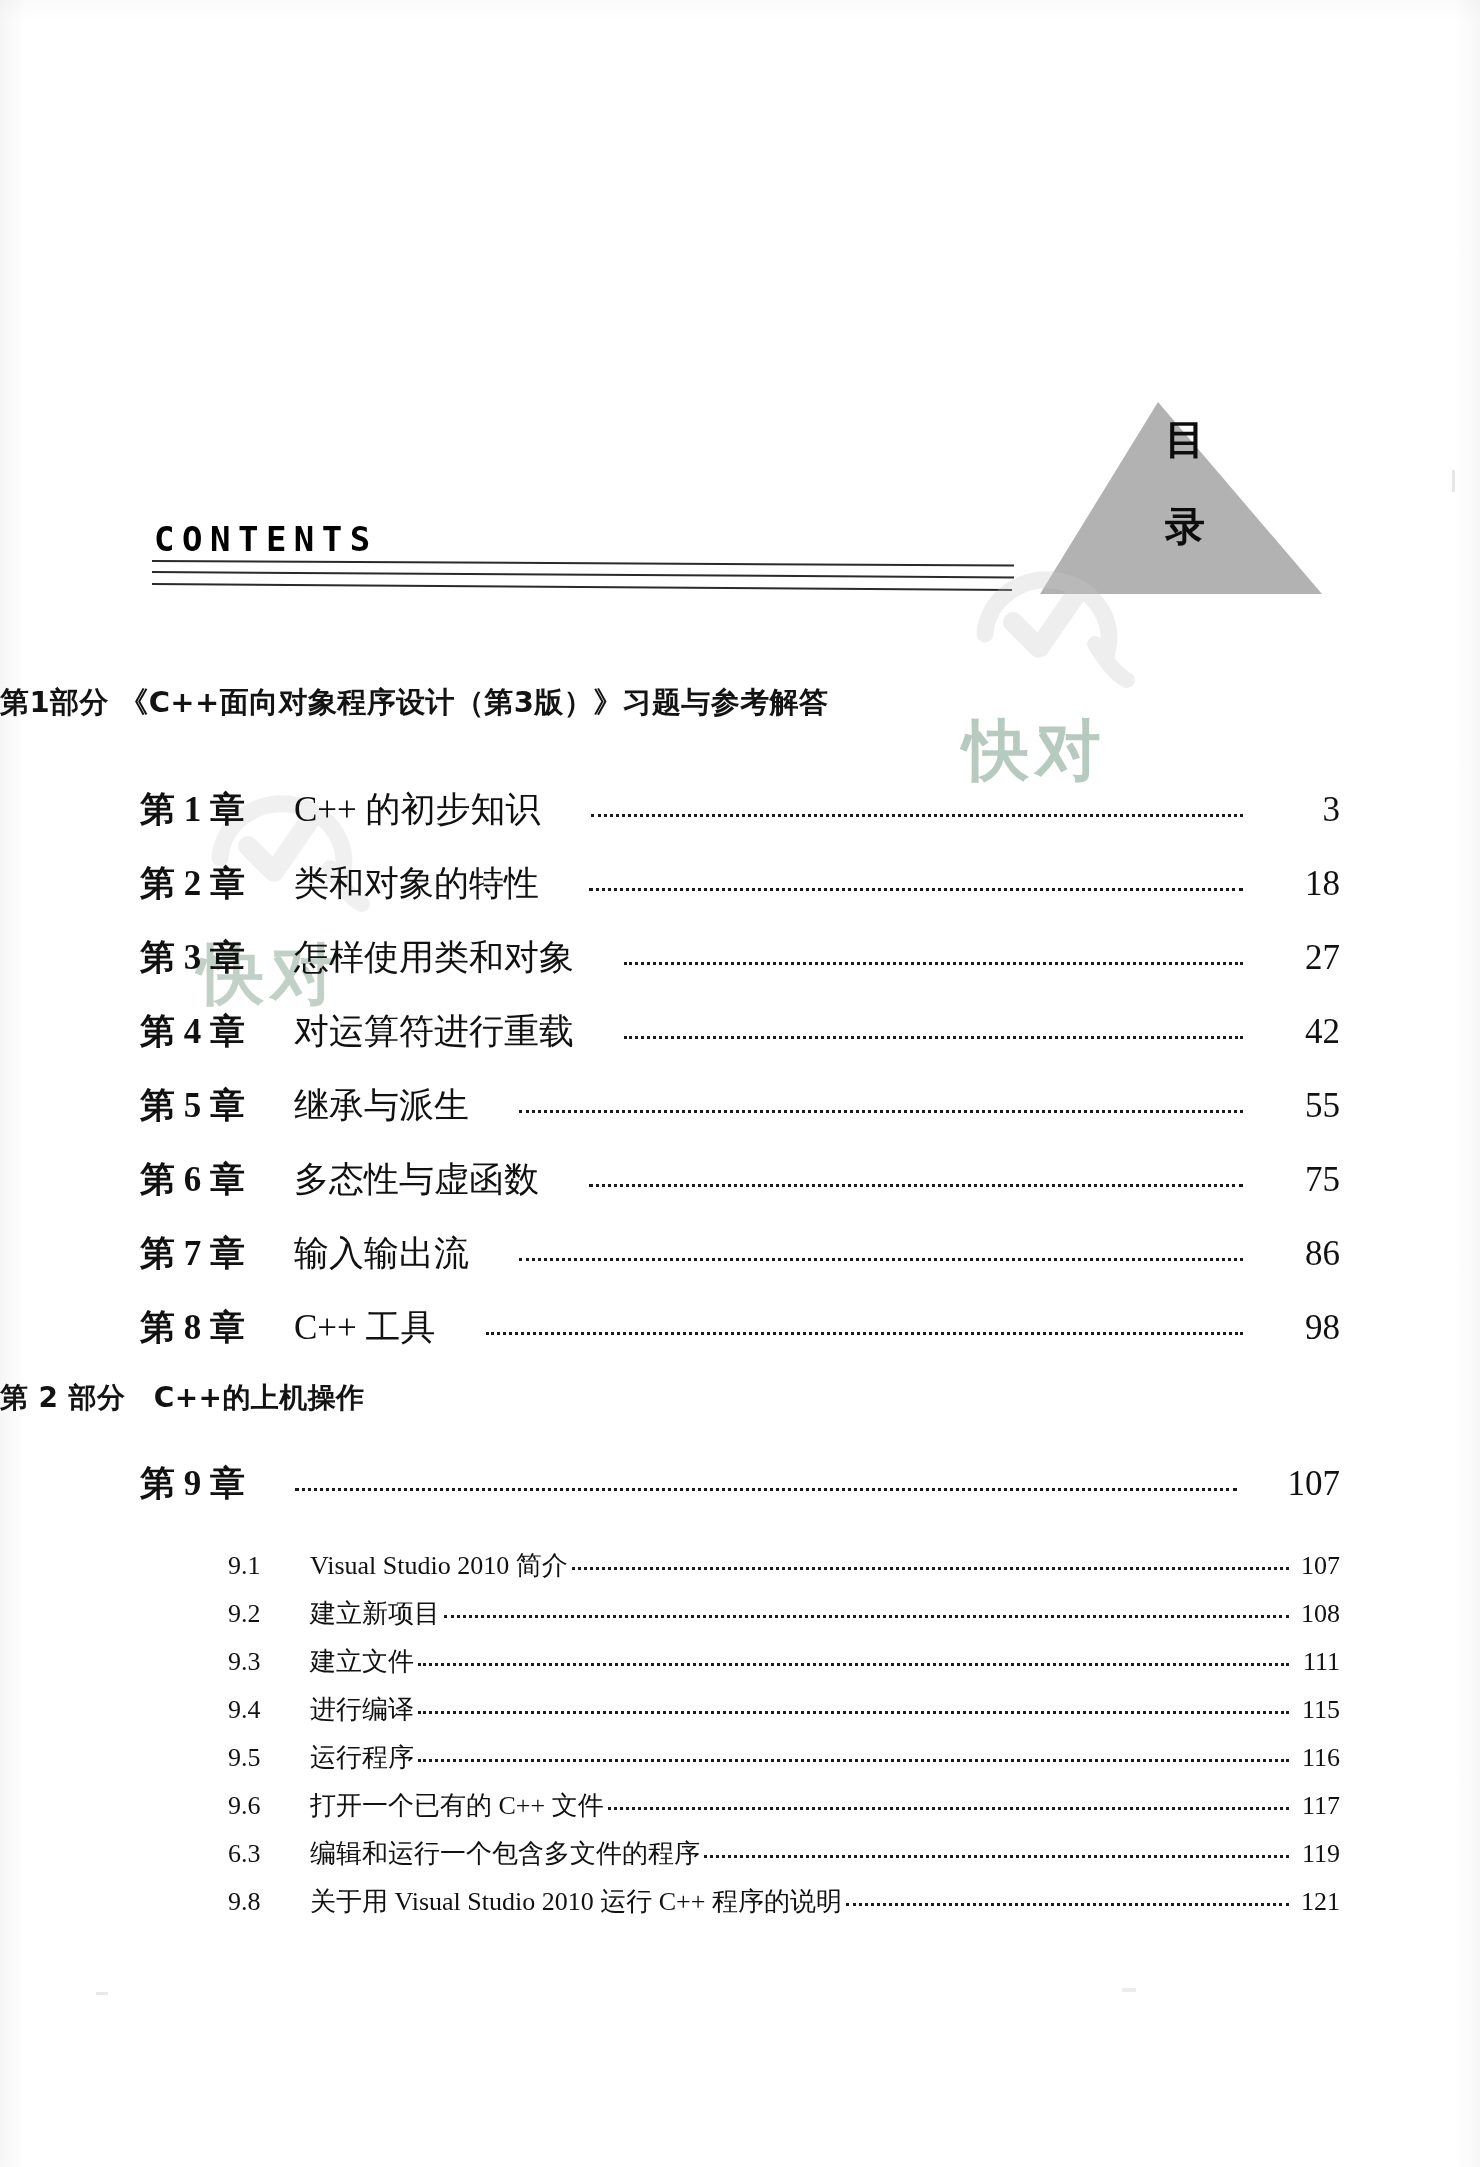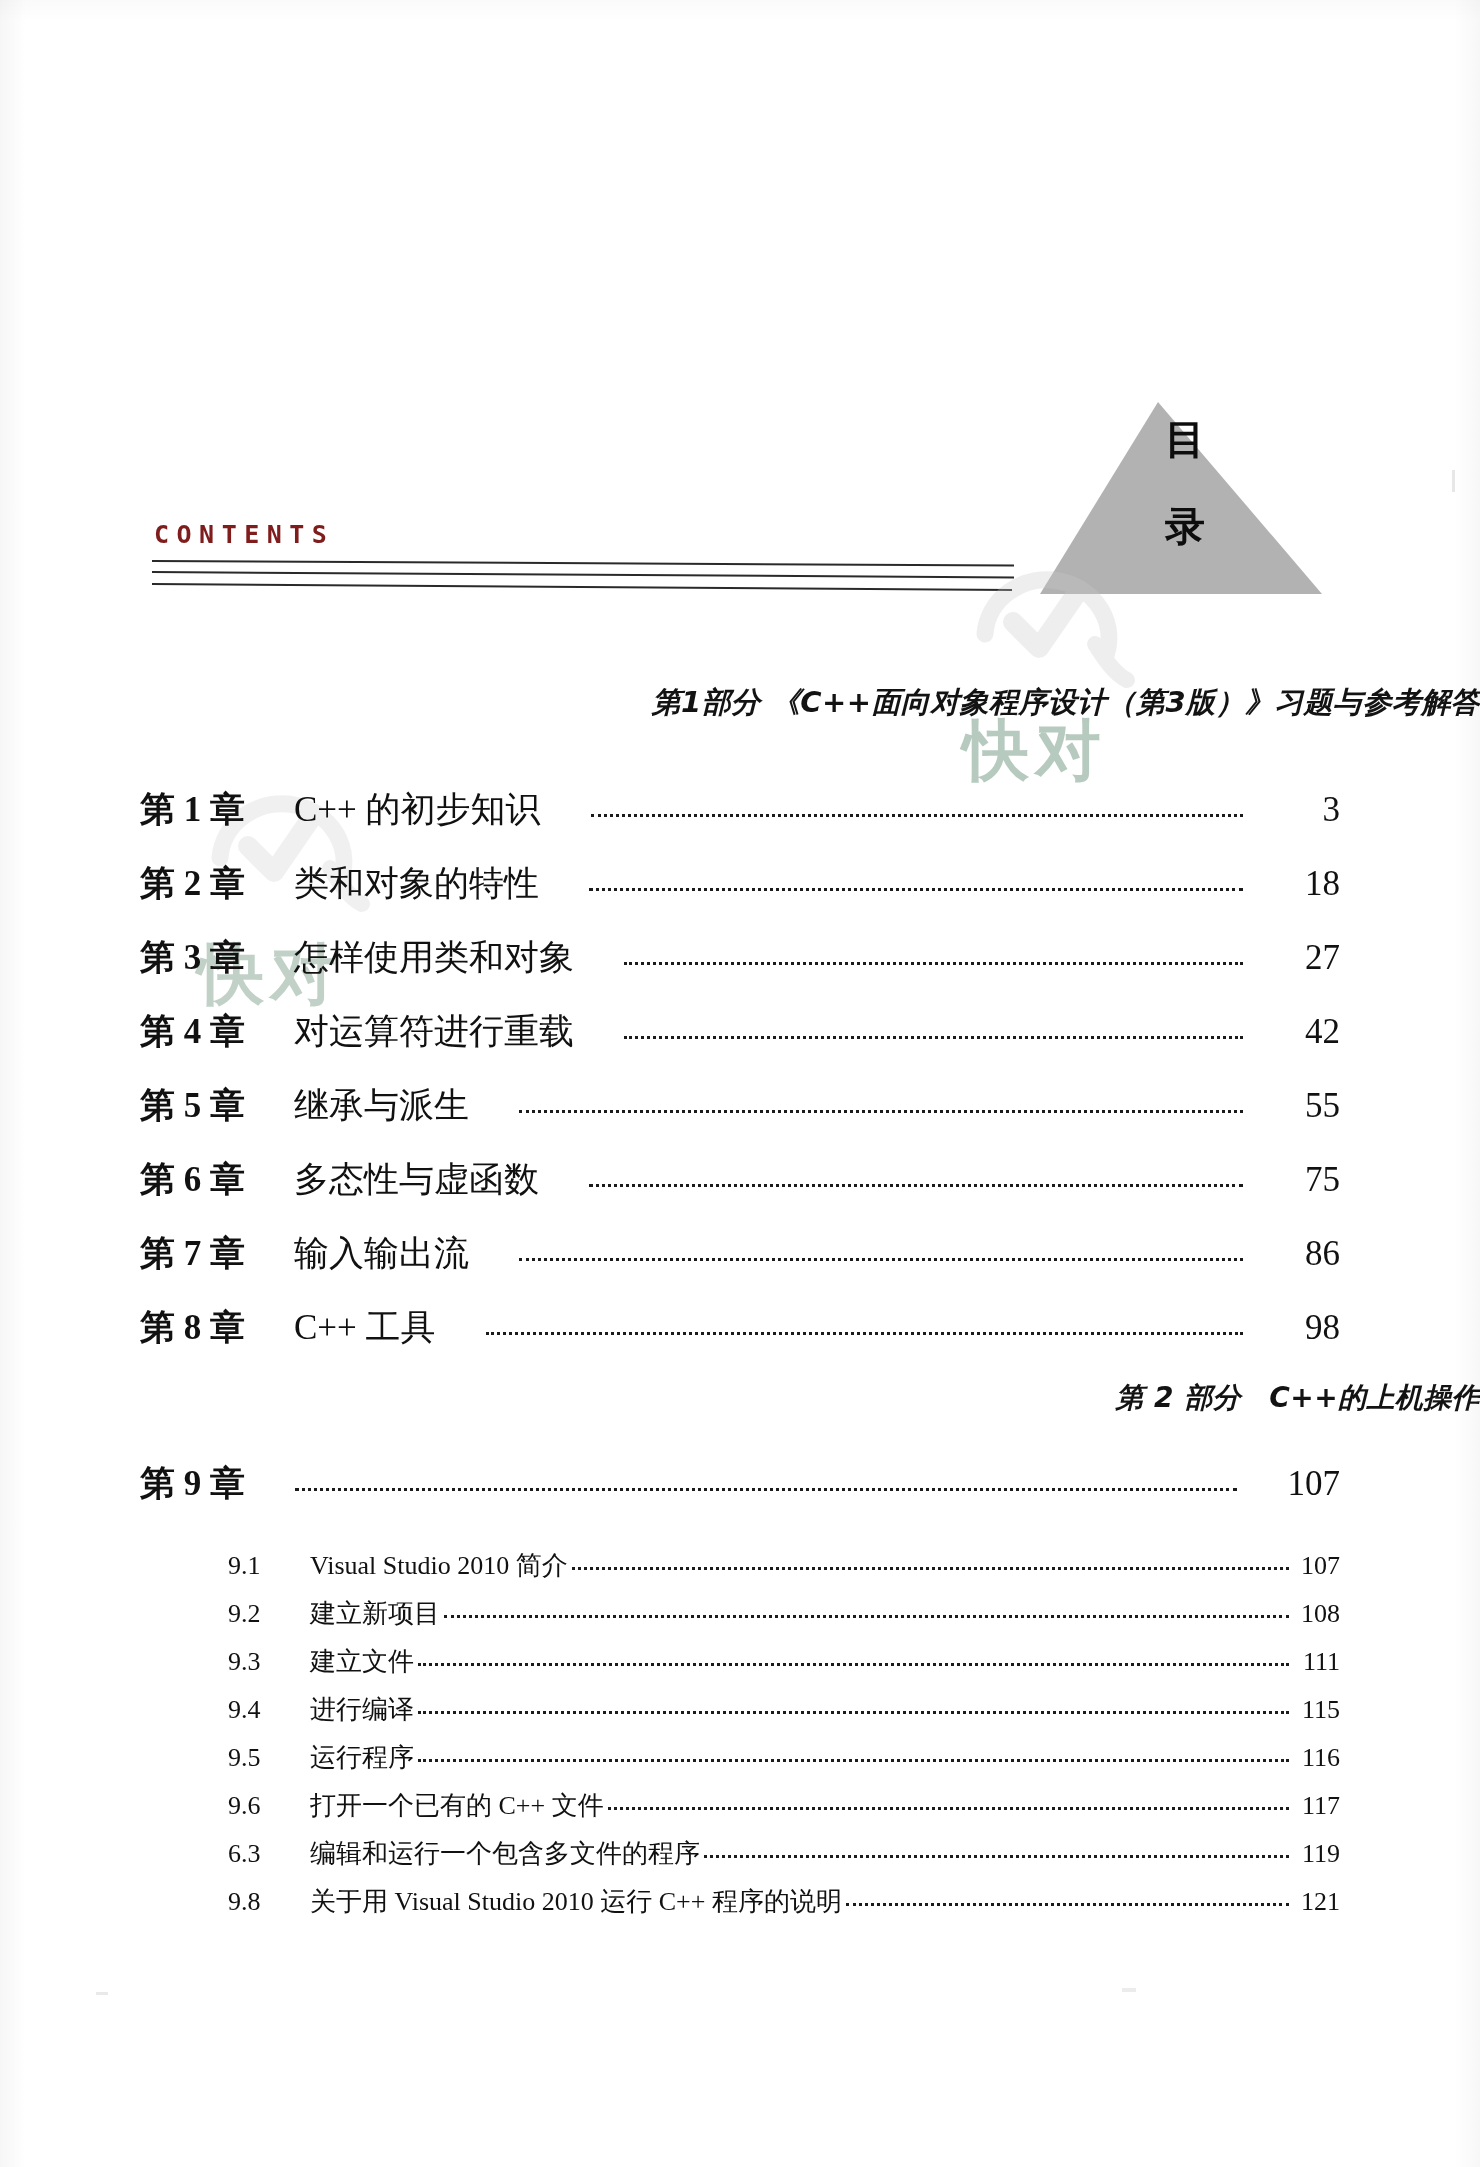--- a/index.html
+++ b/index.html
@@ -21,22 +21,22 @@
       linear-gradient(180deg,rgba(0,0,0,.02) 0px,rgba(0,0,0,0) 22px);
     pointer-events:none;
   }
   .edge-speck{position:absolute;background:#cfcfcf;}
 
   
   .header{position:absolute;left:0;top:150px;width:1480px;height:310px;}
   .contents-word{
     position:absolute;left:154px;top:372px;
     font-family:"DejaVu Sans Mono","Liberation Mono",monospace;
-    font-size:25px;font-weight:700;letter-spacing:7.5px;
-    color:#7f1d1d;line-height:1;
+    font-size:34px;font-weight:700;letter-spacing:7.5px;
+    color:#000000;line-height:1;
   }
   .rule{position:absolute;background:#2a2a2a;transform-origin:left center;}
   .rule-a{left:152px;top:410px;width:862px;height:2.2px;transform:rotate(0.30deg);}
   .rule-b{left:152px;top:421px;width:862px;height:2.0px;transform:rotate(0.36deg);}
   .rule-c{left:152px;top:433px;width:860px;height:2.0px;transform:rotate(0.40deg);}
 
   .tri-wrap{position:absolute;left:1040px;top:252px;width:300px;height:192px;}
   .tri{
     position:absolute;left:0;top:0;width:300px;height:192px;
   }
@@ -53,23 +53,23 @@
   .watermark{position:absolute;opacity:.30;pointer-events:none;user-select:none;}
   .wm-q{position:absolute;}
   .wm-text{
     position:absolute;
     font-family:"DejaVu Sans","Liberation Sans",sans-serif;
     font-weight:700;color:#14532d;white-space:nowrap;
   }
 
   
   .part-title{
-    position:absolute;width:100%;text-align:right;
+    position:absolute;width:100%;text-align:left;
     font-family:"DejaVu Sans","Liberation Sans",sans-serif;
-    font-weight:700;color:#131313;white-space:nowrap;font-style:italic;
+    font-weight:700;color:#131313;white-space:nowrap;
   }
   .part1{top:683px;font-size:29px;letter-spacing:.4px;}
   .part2{top:1379px;font-size:28px;letter-spacing:.4px;}
 
   
   .toc{position:absolute;left:0;top:0;width:1480px;}
   .row{
     position:absolute;display:flex;align-items:baseline;
     white-space:nowrap;
   }

